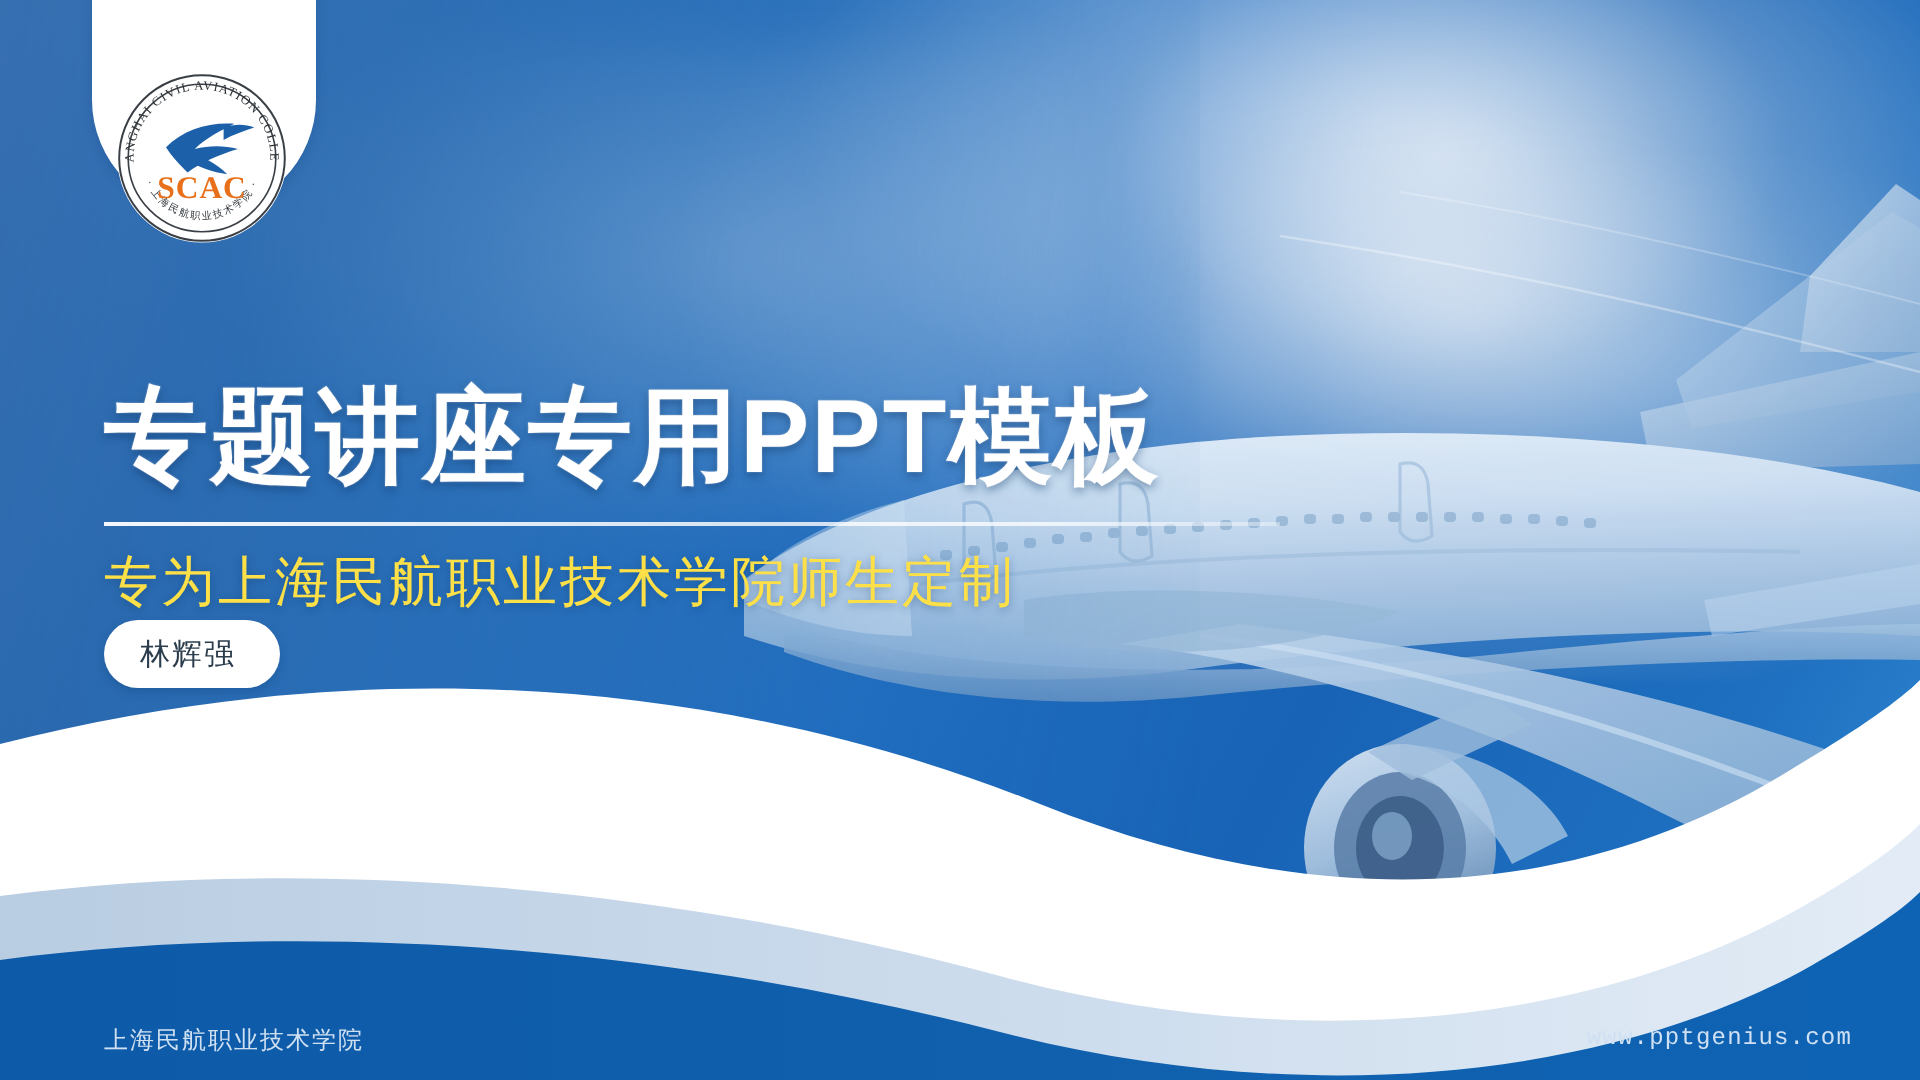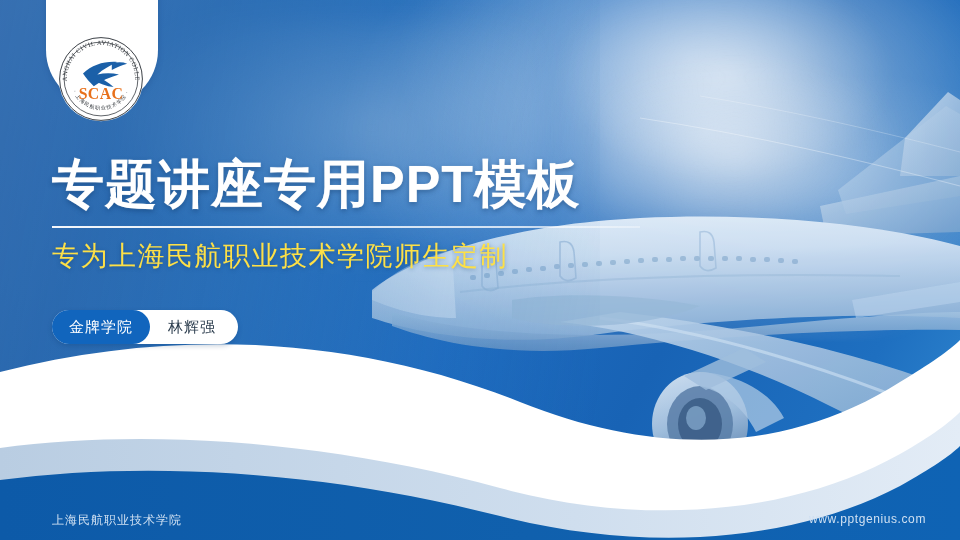--- a/index.html
+++ b/index.html
@@ -66,20 +66,21 @@
     width:90px; height:90px;
   }
 
   
   .title-block { position:absolute; left:52px; top:156px; width:620px; }
   .main-title {
     font-size:52px; font-weight:bold; color:#ffffff; line-height:1.08;
     letter-spacing:1px;
     text-shadow:0 2px 5px rgba(10,50,100,.45), 0 0 1px rgba(255,255,255,.6);
     white-space:nowrap;
+    margin-top:35px;
   }
   .divider {
     margin:14px 0 10px 0;
     width:588px; height:2px;
     background:linear-gradient(90deg, rgba(255,255,255,.95), rgba(255,255,255,.75) 80%, rgba(255,255,255,.35));
   }
   .sub-title {
     font-size:27px; color:#fde047; letter-spacing:1.5px; font-weight:normal;
     text-shadow:0 1px 4px rgba(10,50,100,.40);
     white-space:nowrap;
@@ -115,21 +116,21 @@
   
   .waves { position:absolute; left:0; bottom:0; width:960px; height:220px; }
 
   
   .footer-left {
     position:absolute; left:52px; top:512px;
     font-size:12px; color:#cfe0f2; letter-spacing:1px;
   }
   .footer-right {
     position:absolute; right:34px; top:512px;
-    font-size:12px; color:#cfe0f2; letter-spacing:.6px;
+    font-size:12px; color:#cfe0f2; letter-spacing:.6px;font-family:Liberation Mono, monospace;
   }
 </style>
 </head>
 <body>
 
 <div id="slide">
 
   <div class="photo">
     <div class="sky-glow"></div>
     <div class="cloud-c"></div>
@@ -297,20 +298,19 @@
     <text x="50" y="72" text-anchor="middle" font-size="17.5" font-weight="bold" font-family="Liberation Serif, serif" fill="#e8701a" letter-spacing="0.5">SCAC</text>
   </svg>
 
   <div class="title-block">
     <div class="main-title">专题讲座专用PPT模板</div>
     <div class="divider"></div>
     <div class="sub-title">专为上海民航职业技术学院师生定制</div>
   </div>
 
   <div class="tag-pill">
-    <div class="tag-left">金牌学院</div>
     <div class="tag-right">林辉强</div>
   </div>
 
   <div class="footer-left">上海民航职业技术学院</div>
   <div class="footer-right">www.pptgenius.com</div>
 
 </div>
 
 </body></html>

